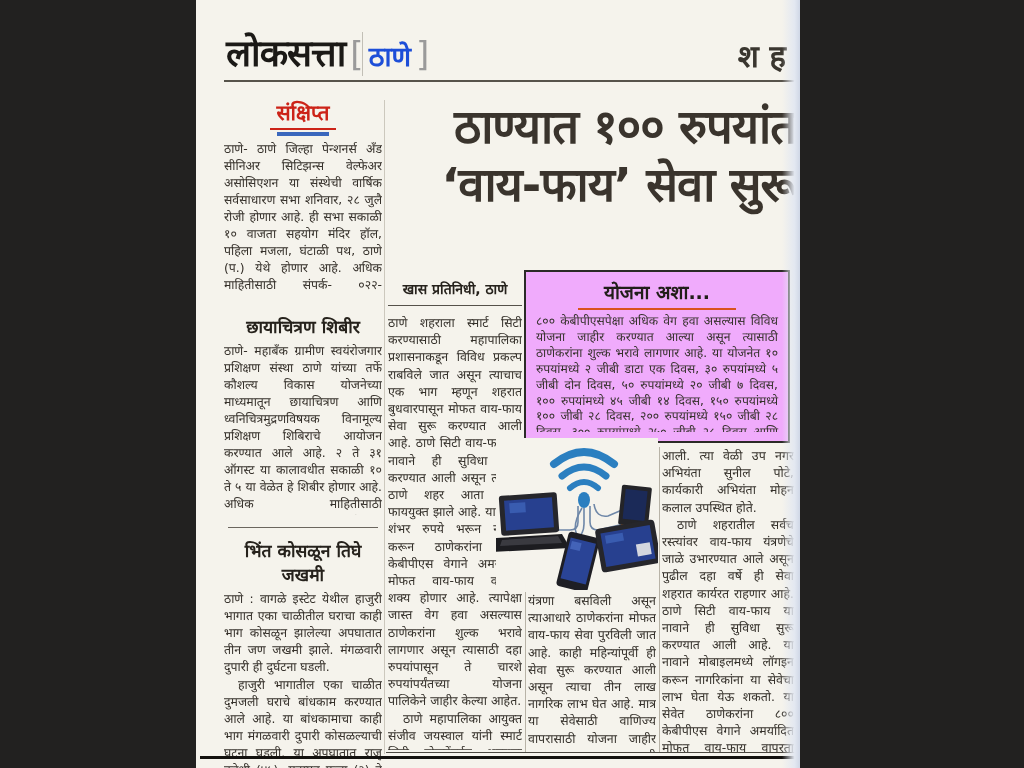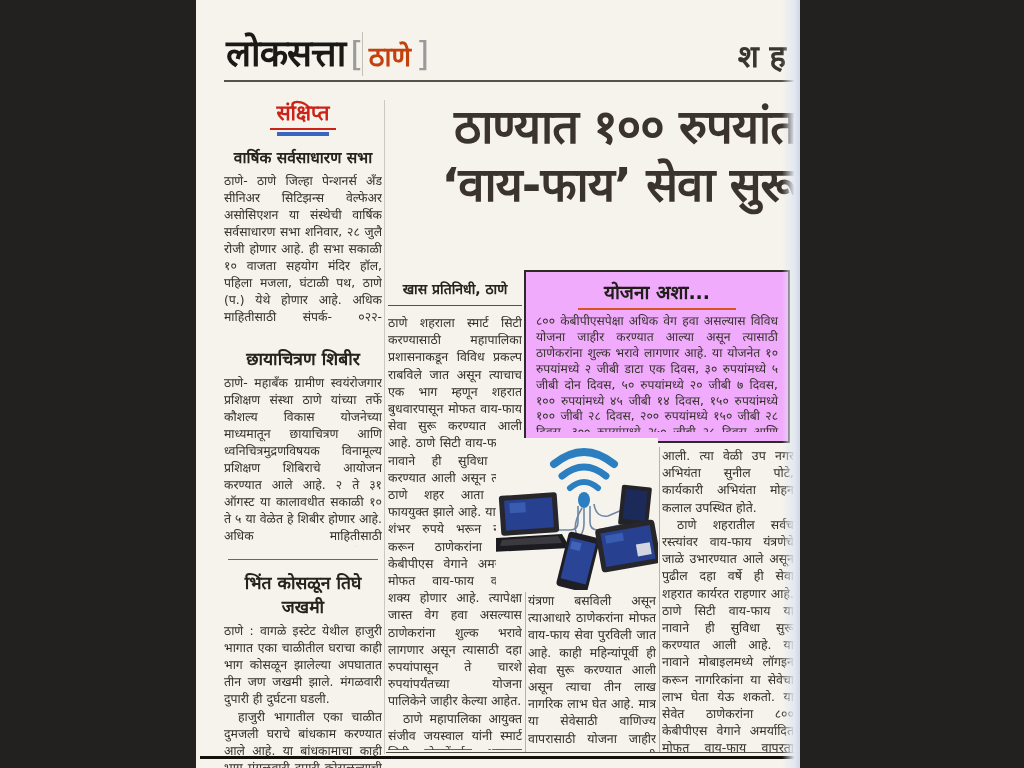--- a/index.html
+++ b/index.html
@@ -9,21 +9,21 @@
 
   .page { position:absolute; left:196px; top:0; width:604px; height:768px;
           background:#f5f3ec; overflow:hidden; color:#2a2620; }
   .page::after { content:""; position:absolute; right:0; top:0; width:18px; height:768px;
           background:linear-gradient(90deg, rgba(245,243,236,0) 0%, #e3e8f1 70%, #cfd7e6 100%); }
 
   
   .masthead { position:absolute; left:30px; top:26px; width:574px; height:52px; }
   .logo-main { font-size:37px; font-weight:800; color:#1b1916; letter-spacing:-1px; }
   .logo-bracket { font-size:34px; font-weight:400; color:#9a9a9a; }
-  .logo-edition { font-size:27px; font-weight:800; color:#c2410c; }
+  .logo-edition { font-size:27px; font-weight:800; color:#1d4ed8; }
   .masthead-sep { position:absolute; left:166px; top:32px; width:1px; height:44px; background:#c2bfb6; }
   .right-frag { position:absolute; right:14px; top:8px; font-size:31px; font-weight:600; color:#3a362f; white-space:nowrap; }
   .masthead-rule { position:absolute; left:28px; top:80px; width:572px; height:2px; background:#57534b; }
 
   
   .sidebar { position:absolute; left:28px; top:98px; width:158px; height:656px; }
   .brief-head-wrap { text-align:center; }
   .brief-head { display:inline-block; font-size:21px; font-weight:800; color:#cc2318;
                 border-bottom:2px solid #cc2318; padding:0 6px 2px; }
   .brief-tick { width:52px; height:4px; background:#3a67bd; margin:2px auto 0; }
@@ -85,21 +85,20 @@
     </header>
     <div class="masthead-sep"></div>
     <div class="masthead-rule"></div>
 
     <aside class="sidebar">
       <div class="brief-head-wrap">
         <span class="brief-head">संक्षिप्त</span>
         <div class="brief-tick"></div>
       </div>
 
-      <h3 class="sb-title">वार्षिक सर्वसाधारण सभा</h3>
       <p class="sb-body" style="height:150px">ठाणे- ठाणे जिल्हा पेन्शनर्स अँड सीनिअर सिटिझन्स वेल्फेअर असोसिएशन या संस्थेची वार्षिक सर्वसाधारण सभा शनिवार, २८ जुलै रोजी होणार आहे. ही सभा सकाळी १० वाजता सहयोग मंदिर हॉल, पहिला मजला, घंटाळी पथ, ठाणे (प.) येथे होणार आहे. अधिक माहितीसाठी संपर्क- ०२२- २५३१९१९१</p>
 
       <h3 class="sb-title sb-title-lg" style="margin-top:23px">छायाचित्रण शिबीर</h3>
       <p class="sb-body" style="height:172px">ठाणे- महाबँक ग्रामीण स्वयंरोजगार प्रशिक्षण संस्था ठाणे यांच्या तर्फे कौशल्य विकास योजनेच्या माध्यमातून छायाचित्रण आणि ध्वनिचित्रमुद्रणविषयक विनामूल्य प्रशिक्षण शिबिराचे आयोजन करण्यात आले आहे. २ ते ३१ ऑगस्ट या कालावधीत सकाळी १० ते ५ या वेळेत हे शिबीर होणार आहे. अधिक माहितीसाठी ०२२-२५४८२५८६ या क्रमांकावर संपर्क साधावा.</p>
 
       <div class="sb-divider"></div>
 
       <h3 class="sb-title sb-title-lg">भिंत कोसळून तिघे जखमी</h3>
       <p class="sb-body" style="height:86px">ठाणे : वागळे इस्टेट येथील हाजुरी भागात एका चाळीतील घराचा काही भाग कोसळून झालेल्या अपघातात तीन जण जखमी झाले. मंगळवारी दुपारी ही दुर्घटना घडली.</p>
       <p class="sb-body indent" style="height:138px">हाजुरी भागातील एका चाळीत दुमजली घराचे बांधकाम करण्यात आले आहे. या बांधकामाचा काही भाग मंगळवारी दुपारी कोसळल्याची घटना घडली. या अपघातात राजू कुरेशी (४५), महम्मद फजा (३) हे दोघे जखमी झाले असून शाबितूल खान (५०) हे गंभीररीत्या जखमी झाले आहेत.</p>

